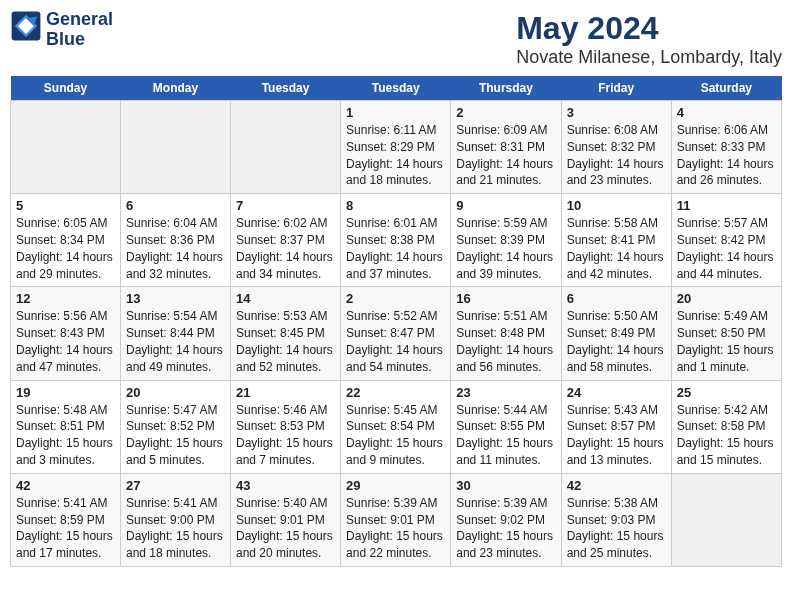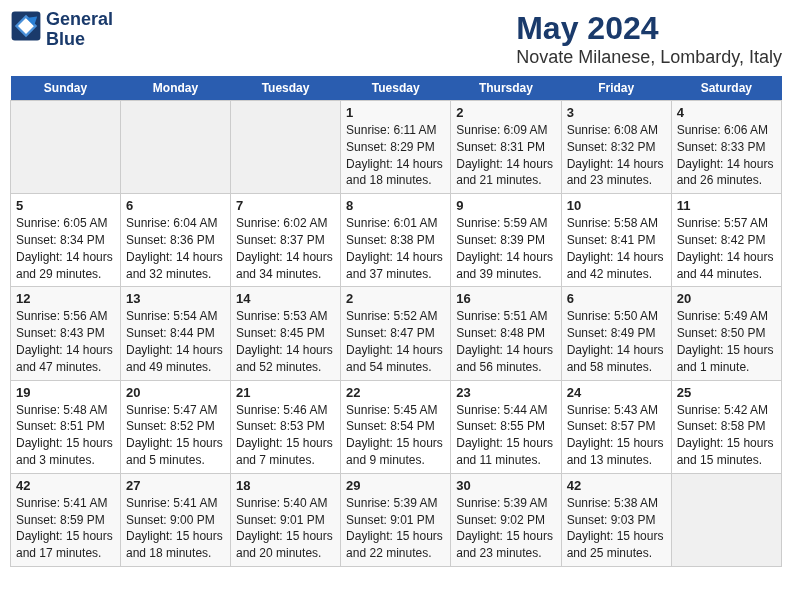--- a/index.html
+++ b/index.html
@@ -233,21 +233,21 @@
       <tr>
         <td>
           <span class="day-num">42</span>
           <div class="day-info">Sunrise: 5:41 AM<br>Sunset: 8:59 PM<br>Daylight: 15 hours<br>and 17 minutes.</div>
         </td>
         <td>
           <span class="day-num">27</span>
           <div class="day-info">Sunrise: 5:41 AM<br>Sunset: 9:00 PM<br>Daylight: 15 hours<br>and 18 minutes.</div>
         </td>
         <td>
-          <span class="day-num">18</span>
+          <span class="day-num">43</span>
           <div class="day-info">Sunrise: 5:40 AM<br>Sunset: 9:01 PM<br>Daylight: 15 hours<br>and 20 minutes.</div>
         </td>
         <td>
           <span class="day-num">29</span>
           <div class="day-info">Sunrise: 5:39 AM<br>Sunset: 9:01 PM<br>Daylight: 15 hours<br>and 22 minutes.</div>
         </td>
         <td>
           <span class="day-num">30</span>
           <div class="day-info">Sunrise: 5:39 AM<br>Sunset: 9:02 PM<br>Daylight: 15 hours<br>and 23 minutes.</div>
         </td>

